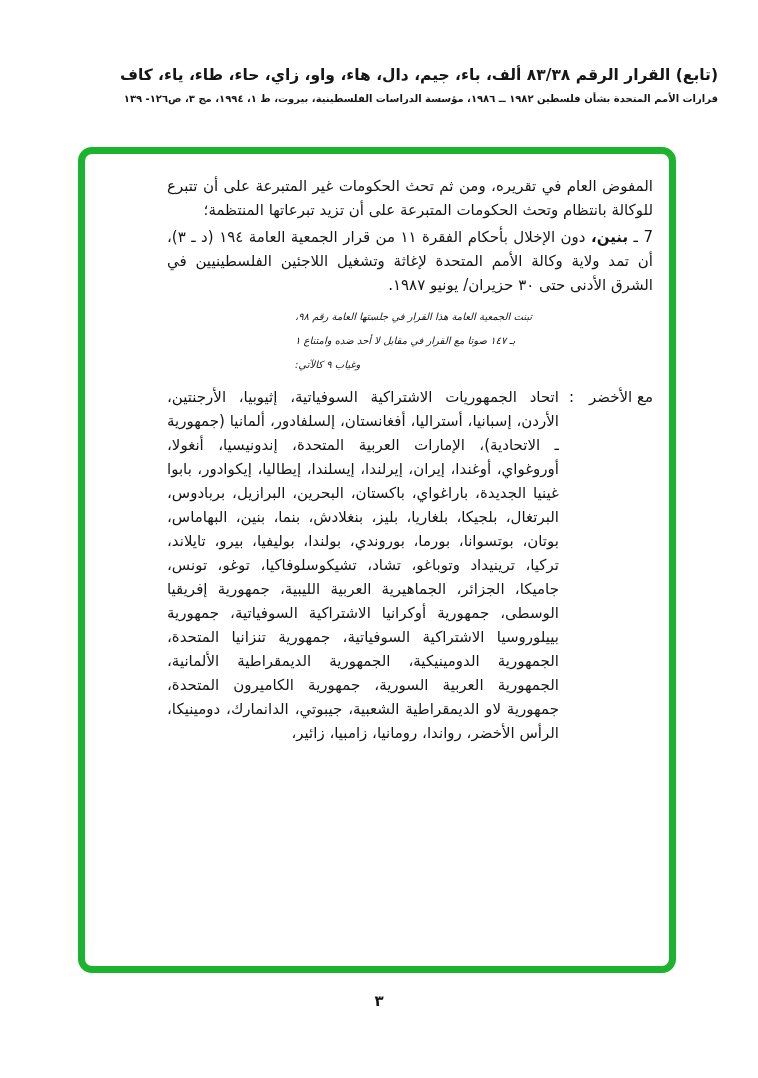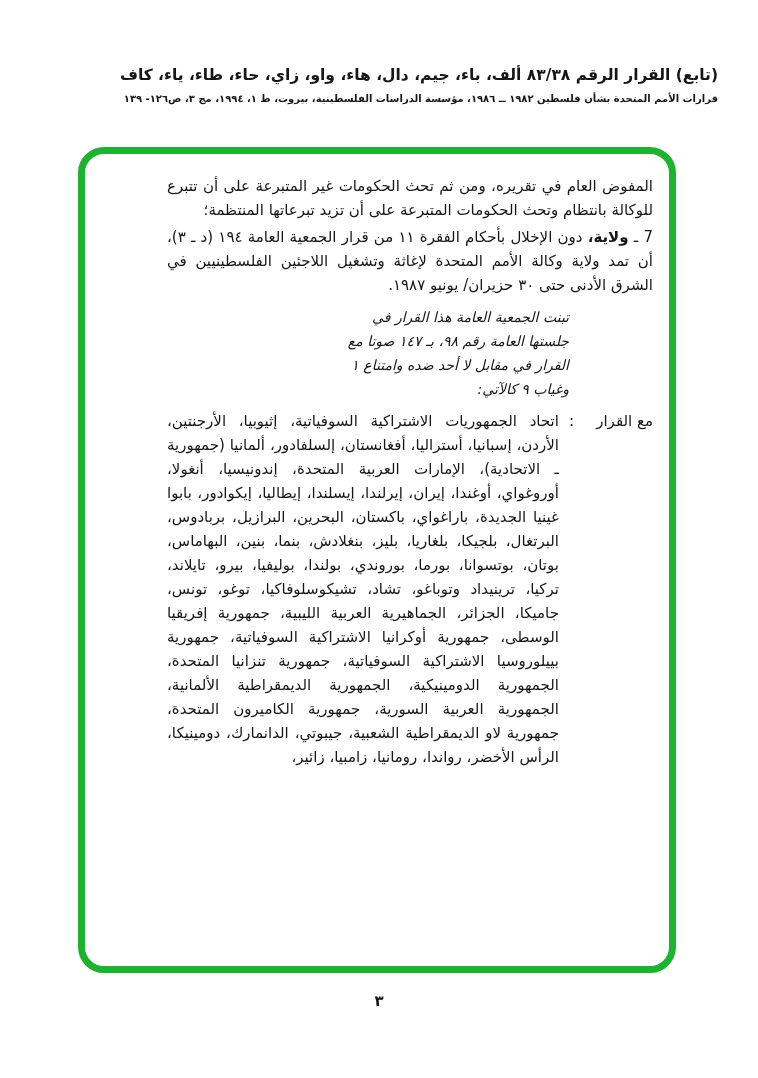--- a/index.html
+++ b/index.html
@@ -28,43 +28,43 @@
   .header-line2 {
     font-size: 10px;
     font-weight: bold;
     white-space: nowrap;
   }
   .frame {
     position: absolute;
     left: 78px; top: 147px;
     width: 598px; height: 826px;
     border: 7px solid var(--green);
-    border-radius: 26px;
+    border-radius: 14px;
     background: #ffffff;
   }
   .frame-content {
     position: absolute;
     top: 20px; right: 16px; left: 82px; bottom: 8px;
     direction: rtl;
     font-size: 15px;
     line-height: 24px;
     text-align: justify;
     overflow: hidden;
   }
   .para { margin-bottom: 3px; }
   .clause { margin-bottom: 8px; }
   .clause .clause-num { letter-spacing: 1px; }
   .clause .clause-verb { font-weight: bold; }
   .adoption-note {
     width: 238px;
-    margin-right: 84px;
+    margin-right: 120px;
     margin-bottom: 8px;
     font-style: italic;
-    font-size: 14px;
-    text-align: right;
+    font-size: 10px;
+    text-align: left;
   }
   .vote-row {
     display: flex;
     align-items: flex-start;
   }
   .vote-label {
     flex: 0 0 auto;
     min-width: 70px;
     white-space: nowrap;
   }
@@ -92,26 +92,26 @@
 <div class="header">
   <div class="header-line1">(تابع) القرار الرقم ٨٣/٣٨ ألف، باء، جيم، دال، هاء، واو، زاي، حاء، طاء، ياء، كاف</div>
   <div class="header-line2">قرارات الأمم المتحدة بشأن فلسطين ١٩٨٢ ــ ١٩٨٦، مؤسسة الدراسات الفلسطينية، بيروت، ط ١، ١٩٩٤، مج ٣، ص١٢٦- ١٣٩</div>
 </div>
 
 <div class="frame">
   <div class="frame-content">
 
     <p class="para">المفوض العام في تقريره، ومن ثم تحث الحكومات غير المتبرعة على أن تتبرع للوكالة بانتظام وتحث الحكومات المتبرعة على أن تزيد تبرعاتها المنتظمة؛</p>
 
-    <p class="clause"><span class="clause-num">7 ـ </span><span class="clause-verb">ولاية،</span><span> دون الإخلال بأحكام الفقرة ١١ من قرار الجمعية العامة ١٩٤ (د ـ ٣)، أن تمد ولاية وكالة الأمم المتحدة لإغاثة وتشغيل اللاجئين الفلسطينيين في الشرق الأدنى حتى ٣٠ حزيران/ يونيو ١٩٨٧.</span></p>
+    <p class="clause"><span class="clause-num">7 ـ </span><span class="clause-verb">بنين،</span><span> دون الإخلال بأحكام الفقرة ١١ من قرار الجمعية العامة ١٩٤ (د ـ ٣)، أن تمد ولاية وكالة الأمم المتحدة لإغاثة وتشغيل اللاجئين الفلسطينيين في الشرق الأدنى حتى ٣٠ حزيران/ يونيو ١٩٨٧.</span></p>
 
     <p class="adoption-note">تبنت الجمعية العامة هذا القرار في جلستها العامة رقم ٩٨، بـ ١٤٧ صوتا مع القرار في مقابل لا أحد ضده وامتناع ١ وغياب ٩ كالآتي:</p>
 
     <div class="vote-row">
-      <span class="vote-label">مع القرار</span>
+      <span class="vote-label">مع الأخضر</span>
       <span class="vote-sep">:</span>
       <span class="vote-countries">اتحاد الجمهوريات الاشتراكية السوفياتية، إثيوبيا، الأرجنتين، الأردن، إسبانيا، أستراليا، أفغانستان، إلسلفادور، ألمانيا (جمهورية ـ الاتحادية)، الإمارات العربية المتحدة، إندونيسيا، أنغولا، أوروغواي، أوغندا، إيران، إيرلندا، إيسلندا، إيطاليا، إيكوادور، بابوا غينيا الجديدة، باراغواي، باكستان، البحرين، البرازيل، بربادوس، البرتغال، بلجيكا، بلغاريا، بليز، بنغلادش، بنما، بنين، البهاماس، بوتان، بوتسوانا، بورما، بوروندي، بولندا، بوليفيا، بيرو، تايلاند، تركيا، ترينيداد وتوباغو، تشاد، تشيكوسلوفاكيا، توغو، تونس، جاميكا، الجزائر، الجماهيرية العربية الليبية، جمهورية إفريقيا الوسطى، جمهورية أوكرانيا الاشتراكية السوفياتية، جمهورية بييلوروسيا الاشتراكية السوفياتية، جمهورية تنزانيا المتحدة، الجمهورية الدومينيكية، الجمهورية الديمقراطية الألمانية، الجمهورية العربية السورية، جمهورية الكاميرون المتحدة، جمهورية لاو الديمقراطية الشعبية، جيبوتي، الدانمارك، دومينيكا، الرأس الأخضر، رواندا، رومانيا، زامبيا، زائير،</span>
     </div>
 
   </div>
 </div>
 
 <div class="page-number">٣</div>
 
 </body></html>

